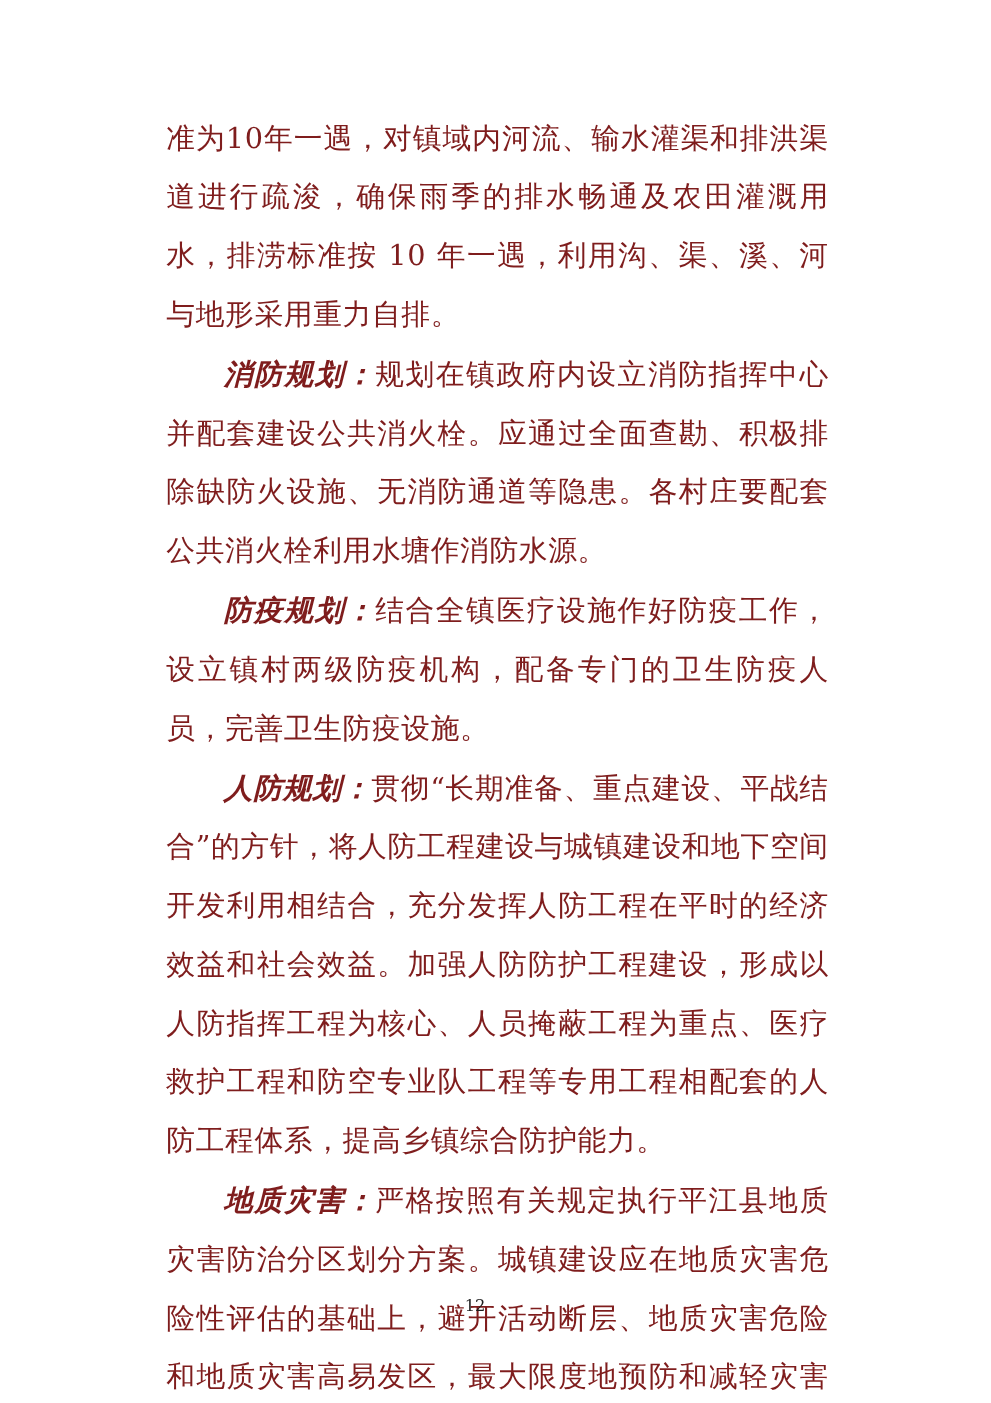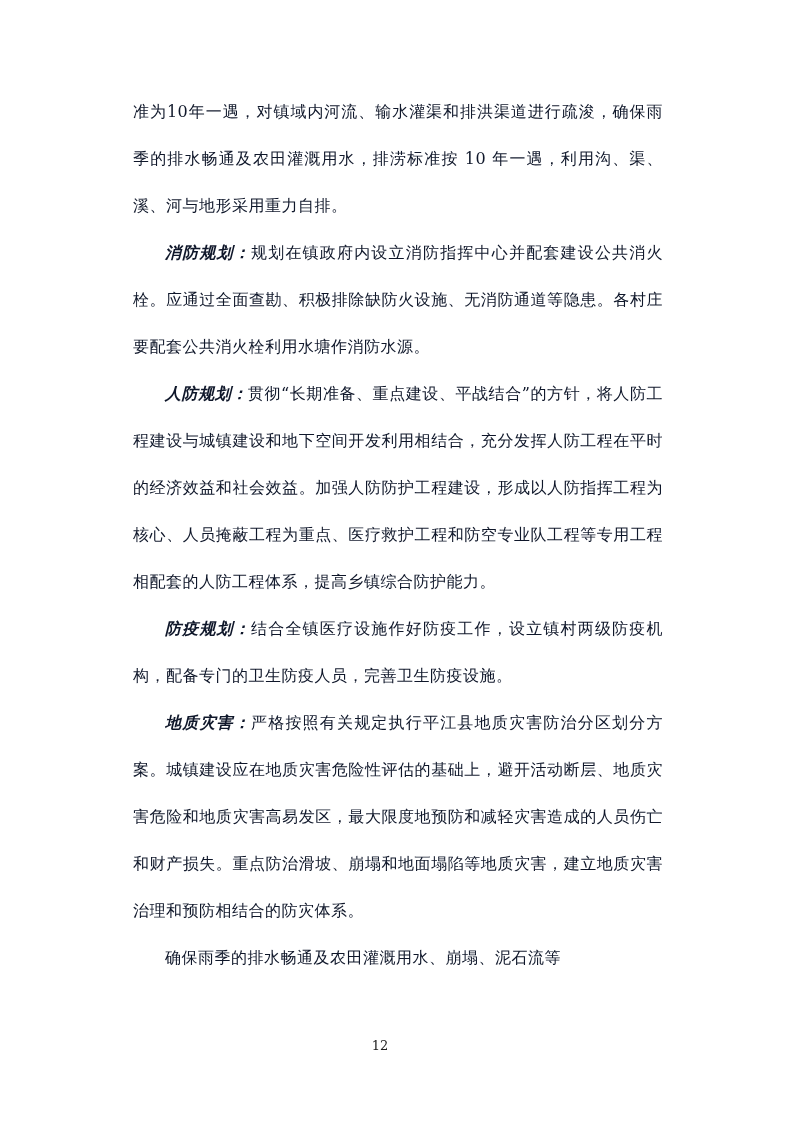--- a/index.html
+++ b/index.html
@@ -17,26 +17,26 @@
     overflow: hidden;
   }
   .content {
     position: absolute;
     top: 88px;
     left: 133px;
     width: 530px;
     color: #1c1c1c;
   }
   .para {
-    font-size: 16px;
+    font-size: 23px;
     line-height: 47px;
     text-align: justify;
     text-justify: inter-ideograph;
     letter-spacing: 0.5px;
-    color: #0f172a;
+    color: #7f1d1d;
   }
   .para.indent {
     text-indent: 2em;
   }
   .lead {
     font-weight: bold;
     font-style: italic;
   }
   .page-number {
     position: absolute;
@@ -52,23 +52,23 @@
 </head>
 <body>
 
 <div class="page">
   <div class="content">
 
     <p class="para"><span>准为10年一遇，对镇域内河流、输水灌渠和排洪渠道进行疏浚，确保雨季的排水畅通及农田灌溉用水，排涝标准按 10 年一遇，利用沟、渠、溪、河与地形采用重力自排。</span></p>
 
     <p class="para indent"><span class="lead">消防规划：</span><span>规划在镇政府内设立消防指挥中心并配套建设公共消火栓。应通过全面查勘、积极排除缺防火设施、无消防通道等隐患。各村庄要配套公共消火栓利用水塘作消防水源。</span></p>
 
+    <p class="para indent"><span class="lead">防疫规划：</span><span>结合全镇医疗设施作好防疫工作，设立镇村两级防疫机构，配备专门的卫生防疫人员，完善卫生防疫设施。</span></p>
+
     <p class="para indent"><span class="lead">人防规划：</span><span>贯彻“长期准备、重点建设、平战结合”的方针，将人防工程建设与城镇建设和地下空间开发利用相结合，充分发挥人防工程在平时的经济效益和社会效益。加强人防防护工程建设，形成以人防指挥工程为核心、人员掩蔽工程为重点、医疗救护工程和防空专业队工程等专用工程相配套的人防工程体系，提高乡镇综合防护能力。</span></p>
-
-    <p class="para indent"><span class="lead">防疫规划：</span><span>结合全镇医疗设施作好防疫工作，设立镇村两级防疫机构，配备专门的卫生防疫人员，完善卫生防疫设施。</span></p>
 
     <p class="para indent"><span class="lead">地质灾害：</span><span>严格按照有关规定执行平江县地质灾害防治分区划分方案。城镇建设应在地质灾害危险性评估的基础上，避开活动断层、地质灾害危险和地质灾害高易发区，最大限度地预防和减轻灾害造成的人员伤亡和财产损失。重点防治滑坡、崩塌和地面塌陷等地质灾害，建立地质灾害治理和预防相结合的防灾体系。</span></p>
 
     <p class="para indent"><span>确保雨季的排水畅通及农田灌溉用水、崩塌、泥石流等</span></p>
 
   </div>
 
   <div class="page-number">12</div>
 </div>
 

